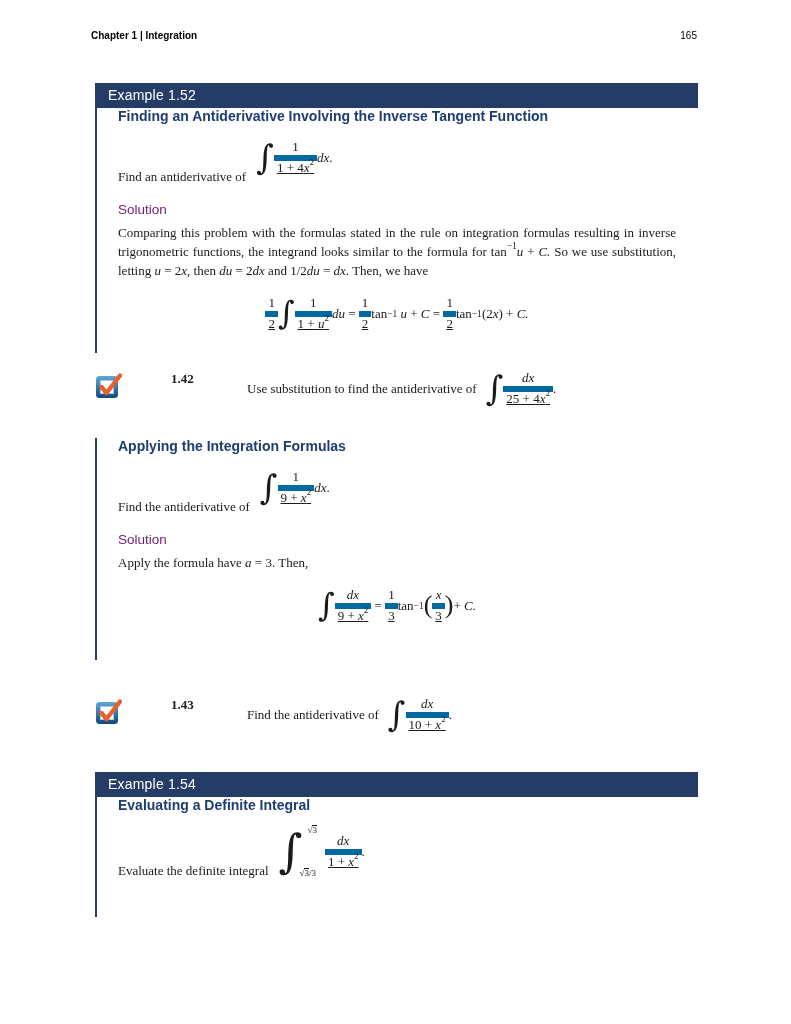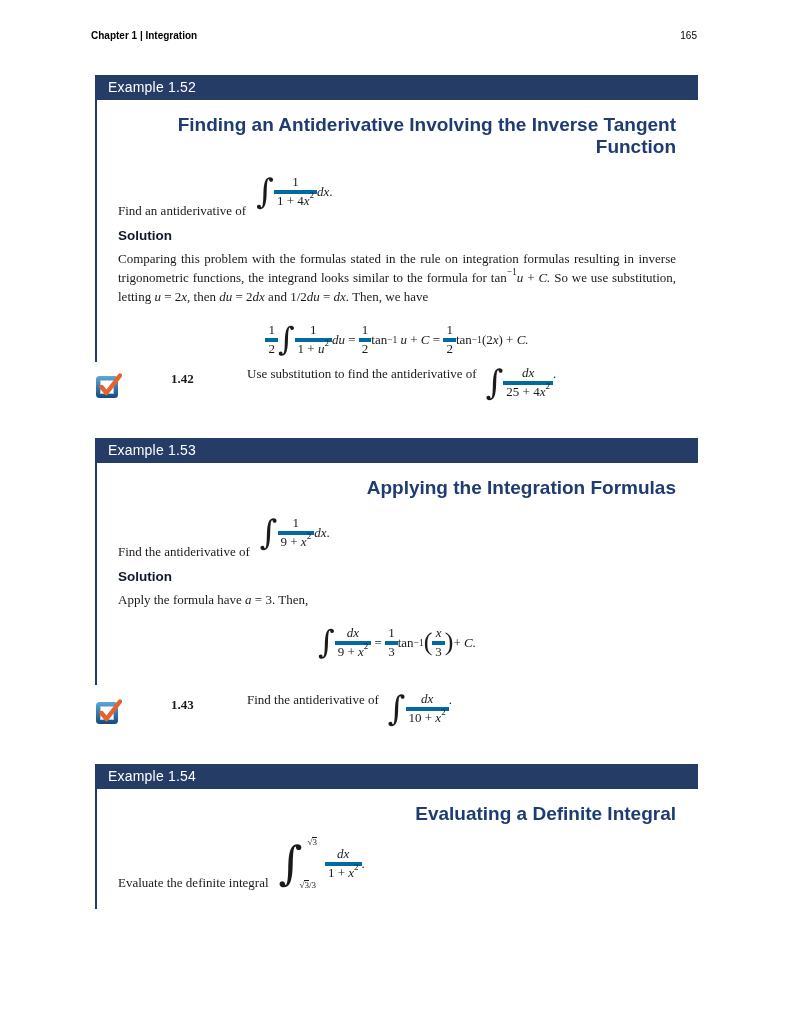--- a/index.html
+++ b/index.html
@@ -15,69 +15,69 @@
     font-family:"Liberation Sans", sans-serif; font-size:10px; color:#000;
   }
   .runhead .lft { font-weight:bold; }
   .runhead .pg  { font-weight:normal; }
 
   
   .example { position:absolute; left:95px; width:603px; }
   .banner {
     background:#253C66; color:#fff; height:25px; line-height:25px;
     padding-left:13px; font-family:"Liberation Sans", sans-serif;
-    font-size:14px; letter-spacing:.2px;
+    font-size:14px; letter-spacing:.2px;margin-top:8px;
   }
   .excontent {
     border-left:2px solid #253C66; padding-left:21px; padding-right:22px;
   }
   .extitle {
     font-family:"Liberation Sans", sans-serif; font-weight:bold;
-    font-size:19px; color:#1E3C72; padding-top:14px;text-align:right;
+    font-size:14px; color:#1E3C72; 
   }
   .sol {
-    font-family:"Liberation Sans", sans-serif; font-weight:bold;
-    font-size:13.5px; color:#0f172a; margin-top:12px;
+    font-family:"Liberation Sans", sans-serif; font-weight:normal;
+    font-size:13.5px; color:#701a75; margin-top:20px;
   }
   .para { font-size:13px; line-height:19px; text-align:justify; margin-top:6px; }
   .para .it { font-style:italic; }
 
   
   .mrow { display:flex; align-items:center; font-size:13px; }
   .mrow span, .mrow i { white-space:pre; }
   .promptline { margin-top:10px; height:48px; }
   .promptline .lead { margin-right:10px;margin-top:38px; }
   .eqline { justify-content:center; margin-top:12px; height:44px; }
   .intsign {
     font-family:"DejaVu Serif", serif; font-size:34px; line-height:1;
     font-weight:normal; transform:translateY(-1px);
   }
   .intsign.eq { font-size:32px; }
   .intsign.big { font-size:46px; }
   .frac { display:inline-block; text-align:center; vertical-align:middle; line-height:1.15; }
   .frac .num { display:block; padding:0 3px; }
-  .frac .den { display:block; border-top:4px solid #0369a1; padding:0 3px; }
+  .frac .den { display:block; border-top:6px solid #0369a1; padding:0 3px;text-decoration:underline; }
   .it { font-style:italic; }
   sup.msup { font-size:9px; vertical-align:7px; line-height:0; font-style:normal; }
   sup.tsup { font-size:9.5px; vertical-align:7px; line-height:0; }
   .bigparen { font-size:26px; line-height:1; font-weight:normal; transform:translateY(-1px); }
   .limits {
     display:inline-flex; flex-direction:column; justify-content:space-between;
     height:54px; font-size:9px; margin-left:-1px; line-height:1;
   }
   .limits .upper { margin-left:6px; }
   .limits .lower { margin-left:-2px; }
   .rad { display:inline-block; border-top:1px solid #1a1a1a; line-height:1.1; }
   .defgap { width:8px; display:inline-block; }
 
   
   .checkpoint { position:absolute; left:95px; width:603px; display:flex; align-items:flex-start;gap:38px; }
   .cpicon { width:27px; height:27px; margin-top:6px; flex:0 0 auto; }
   .cpnum { font-weight:bold; font-size:13px; margin-left:11px; margin-top:5px; width:30px; }
-  .cpbody { display:flex; align-items:flex-start; height:46px; margin-left:8px; font-size:13px; }
+  .cpbody { display:flex; align-items:center; height:46px; margin-left:8px; font-size:13px; }
   .cpbody .lead { margin-right:9px; }
 </style>
 </head>
 <body>
 
 <div class="page">
 
   <div class="runhead">
     <span class="lft">Chapter 1 | Integration</span>
     <span class="pg">165</span>
@@ -142,21 +142,20 @@
       <span class="intsign">∫</span>
       <span class="frac">
           <span class="num it">dx</span>
           <span class="den"><span>25 + 4</span><i>x</i><sup class="msup">2</sup></span>
         </span>
       <span>.</span>
     </div>
   </div>
 
   <section class="example" style="top:438px">
-    <div class="banner">Example 1.53</div>
     <div class="excontent" style="min-height:222px">
       <div class="extitle">Applying the Integration Formulas</div>
 
       <div class="mrow promptline">
         <span class="lead">Find the antiderivative of</span>
         <span class="intsign">∫</span>
         <span class="frac"><span class="num">1</span><span class="den"><span>9 + </span><i>x</i><sup class="msup">2</sup></span></span>
         <i>dx</i>
           <span>.</span>
       </div>

